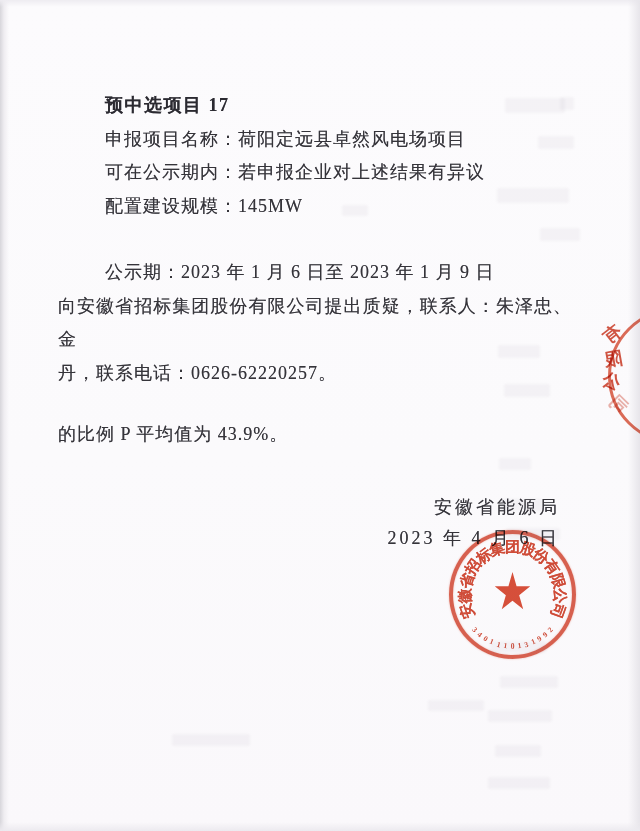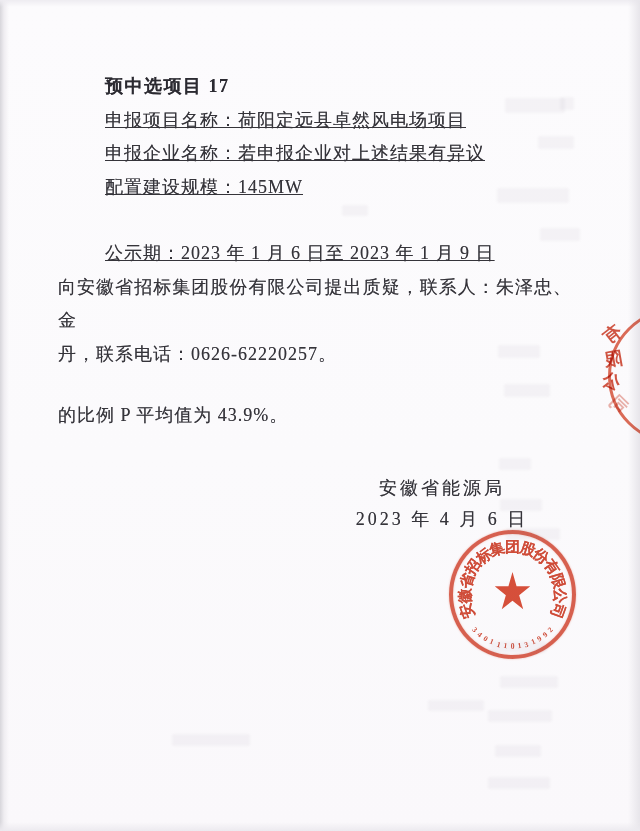--- a/index.html
+++ b/index.html
@@ -18,43 +18,43 @@
     background:linear-gradient(90deg,#d7d6db 0%,#efedf1 45%,rgba(255,255,255,0) 100%);}
   .edge.top{left:0;right:0;top:0;height:7px;
     background:linear-gradient(180deg,#eeecf1 0%,rgba(255,255,255,0) 100%);}
   .edge.right{right:0;top:0;bottom:0;width:12px;
     background:linear-gradient(270deg,#e7e5ea 0%,rgba(255,255,255,0) 100%);}
   .edge.bottom{left:0;right:0;bottom:0;height:9px;
     background:linear-gradient(0deg,#eceaef 0%,rgba(255,255,255,0) 100%);}
 
   .doc{
     position:relative;
-    padding:70px 68px 0 58px;
+    padding:89px 68px 0 58px;
     font-size:18px;
     line-height:33.5px;
     letter-spacing:1px;
     text-shadow:0 0 .5px rgba(45,44,52,.55);
   }
-  .t-line{white-space:nowrap;text-decoration:underline;}
+  .t-line{white-space:nowrap;}
   .ind{text-indent:47px;}
   .jl{text-align:justify;text-align-last:justify;}
   .doc h1{
     margin:0;font-size:18px;line-height:33.5px;font-weight:bold;
     color:#2b2a31;text-indent:47px;letter-spacing:1.5px;
   }
   .spacer-a{height:33px;}
   .spacer-b{height:28px;}
   .spacer-c{height:40px;}
 
   .signatures{
     width:236px;margin-left:auto;margin-right:12px;
     text-align:center;line-height:31.5px;font-size:18px;letter-spacing:0;
   }
   .signatures .sig{white-space:nowrap;}
-  .signatures .sig.sp{letter-spacing:3px;}
+  .signatures .sig.sp{letter-spacing:3px;text-align:right;}
 
   
   .seal{
     position:absolute;left:449px;top:530px;width:127px;height:129px;
     mix-blend-mode:multiply;opacity:.93;
   }
   .seal .ring{
     position:absolute;inset:0;border:4px solid rgba(211,63,40,.88);
     border-radius:50%;
     box-shadow:0 0 2px rgba(216,70,45,.4), inset 0 0 2px rgba(216,70,45,.35);
@@ -104,21 +104,21 @@
   <div class="edge top"></div>
   <div class="edge right"></div>
   <div class="edge bottom"></div>
 
   <div class="doc">
 
     <h1>预中选项目 17</h1>
 
     <div class="t-line ind"><span>申报项目名称：</span><span>荷阳定远县卓然风电场项目</span></div>
 
-    <div class="t-line ind"><span>申报企业名称：</span><span>若申报企业对上述结果有异议</span></div>
+    <div class="t-line ind"><span>可在公示期内：</span><span>若申报企业对上述结果有异议</span></div>
 
     <div class="t-line ind"><span>配置建设规模：</span><span>145MW</span></div>
 
     <div class="spacer-a"></div>
 
     <div class="t-line ind">公示期：2023 年 1 月 6 日至 2023 年 1 月 9 日</div>
 
     <div class="jl">向安徽省招标集团股份有限公司提出质疑，联系人：朱泽忠、金</div>
     <div>丹，联系电话：0626-62220257。</div>
 

